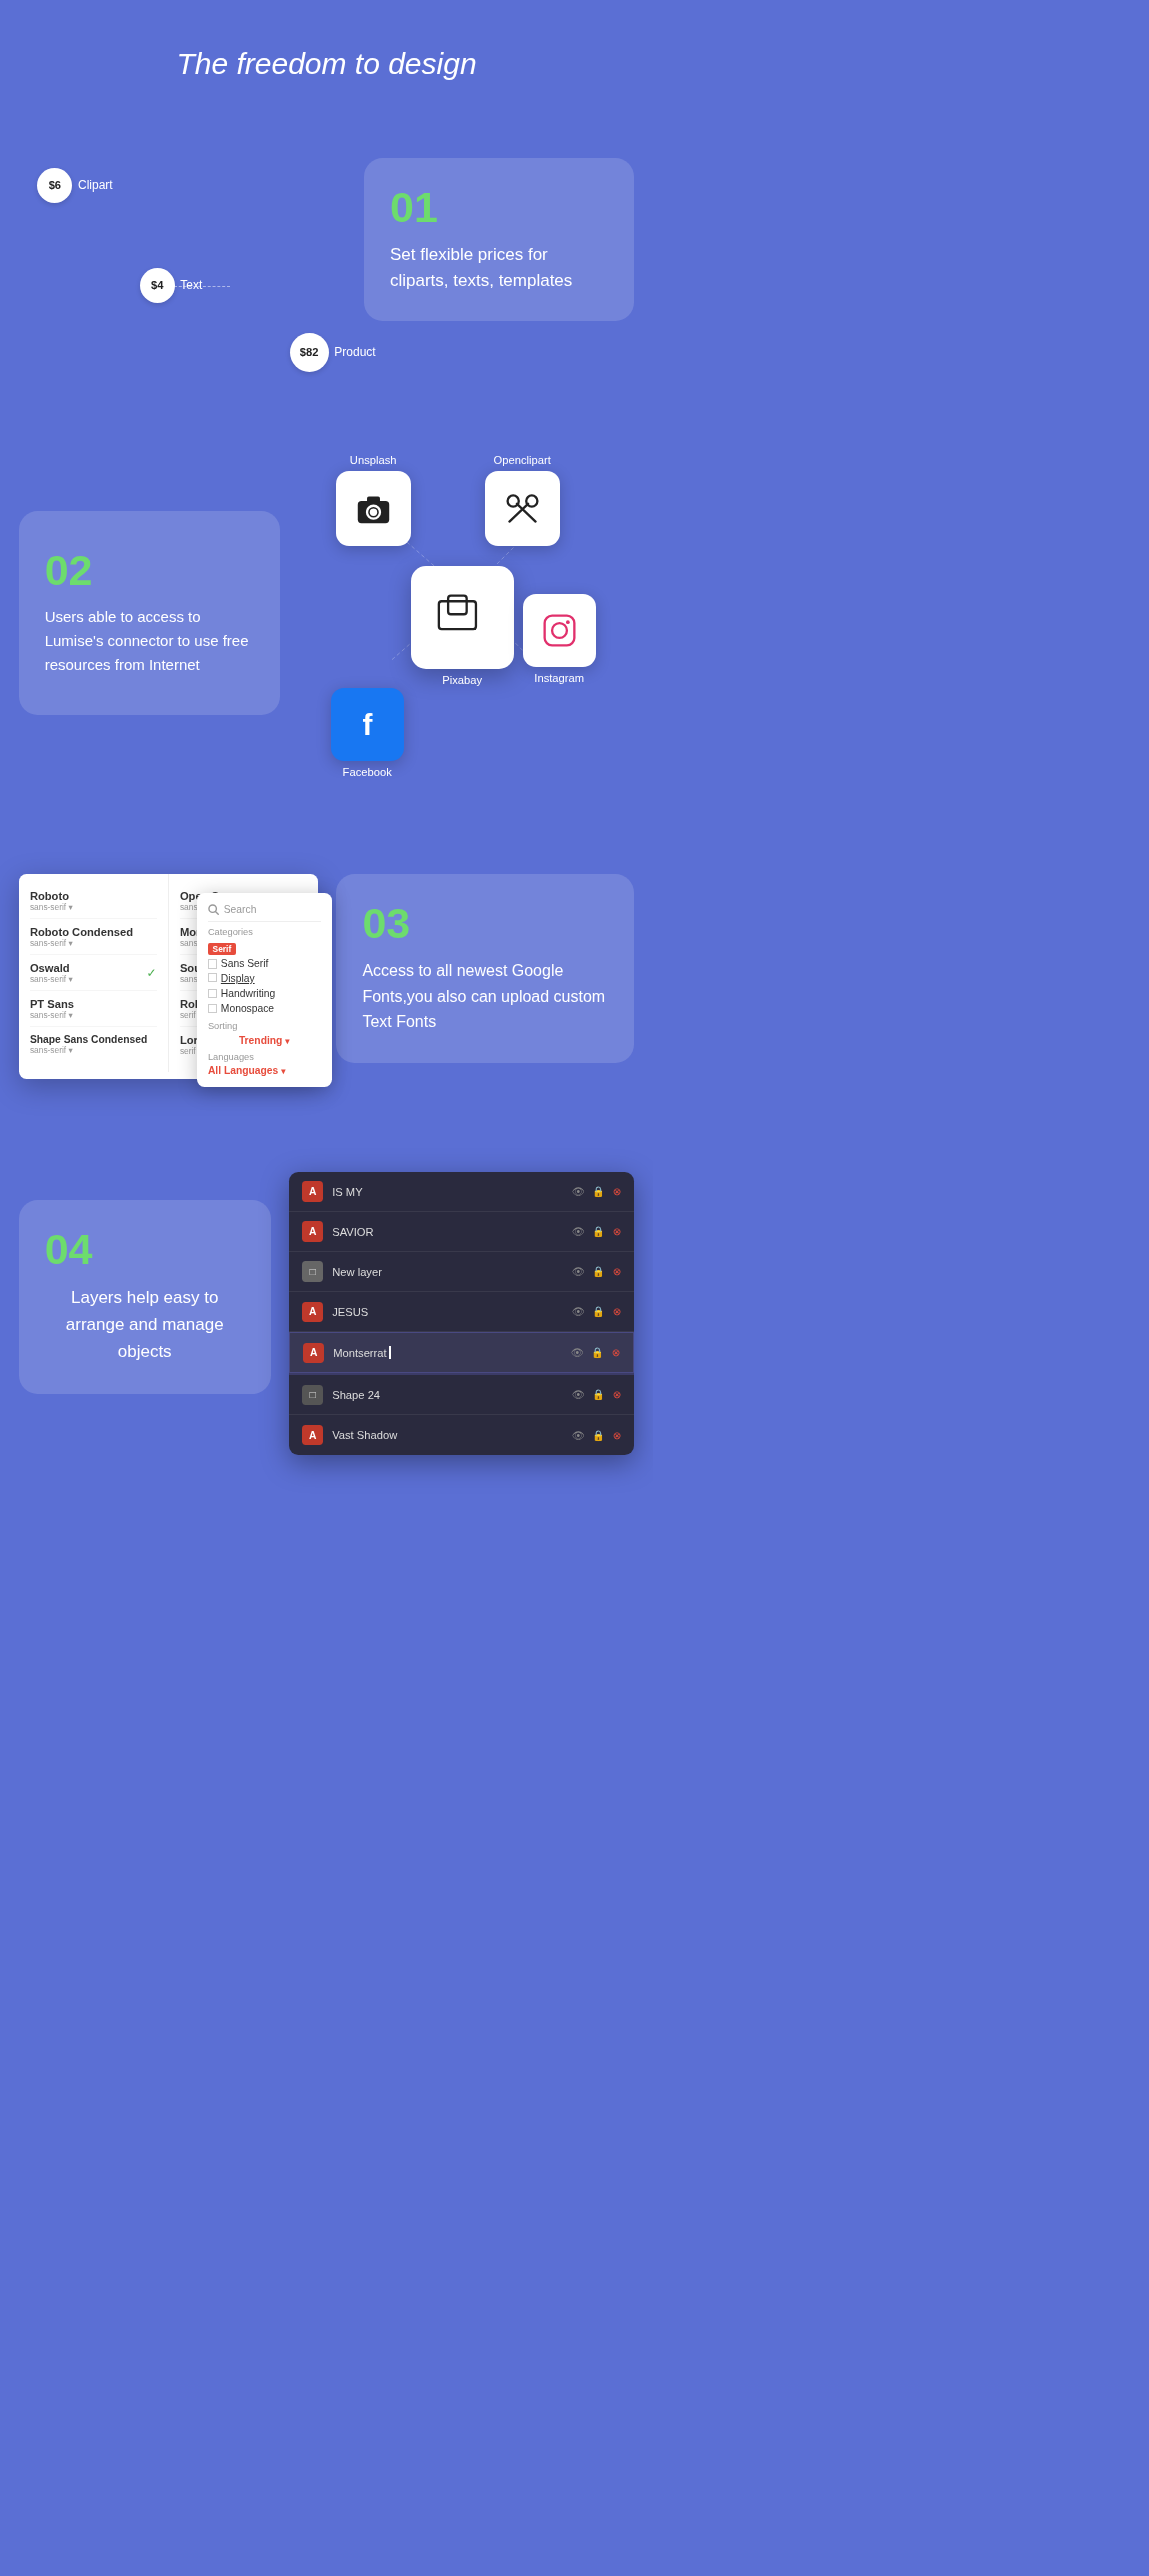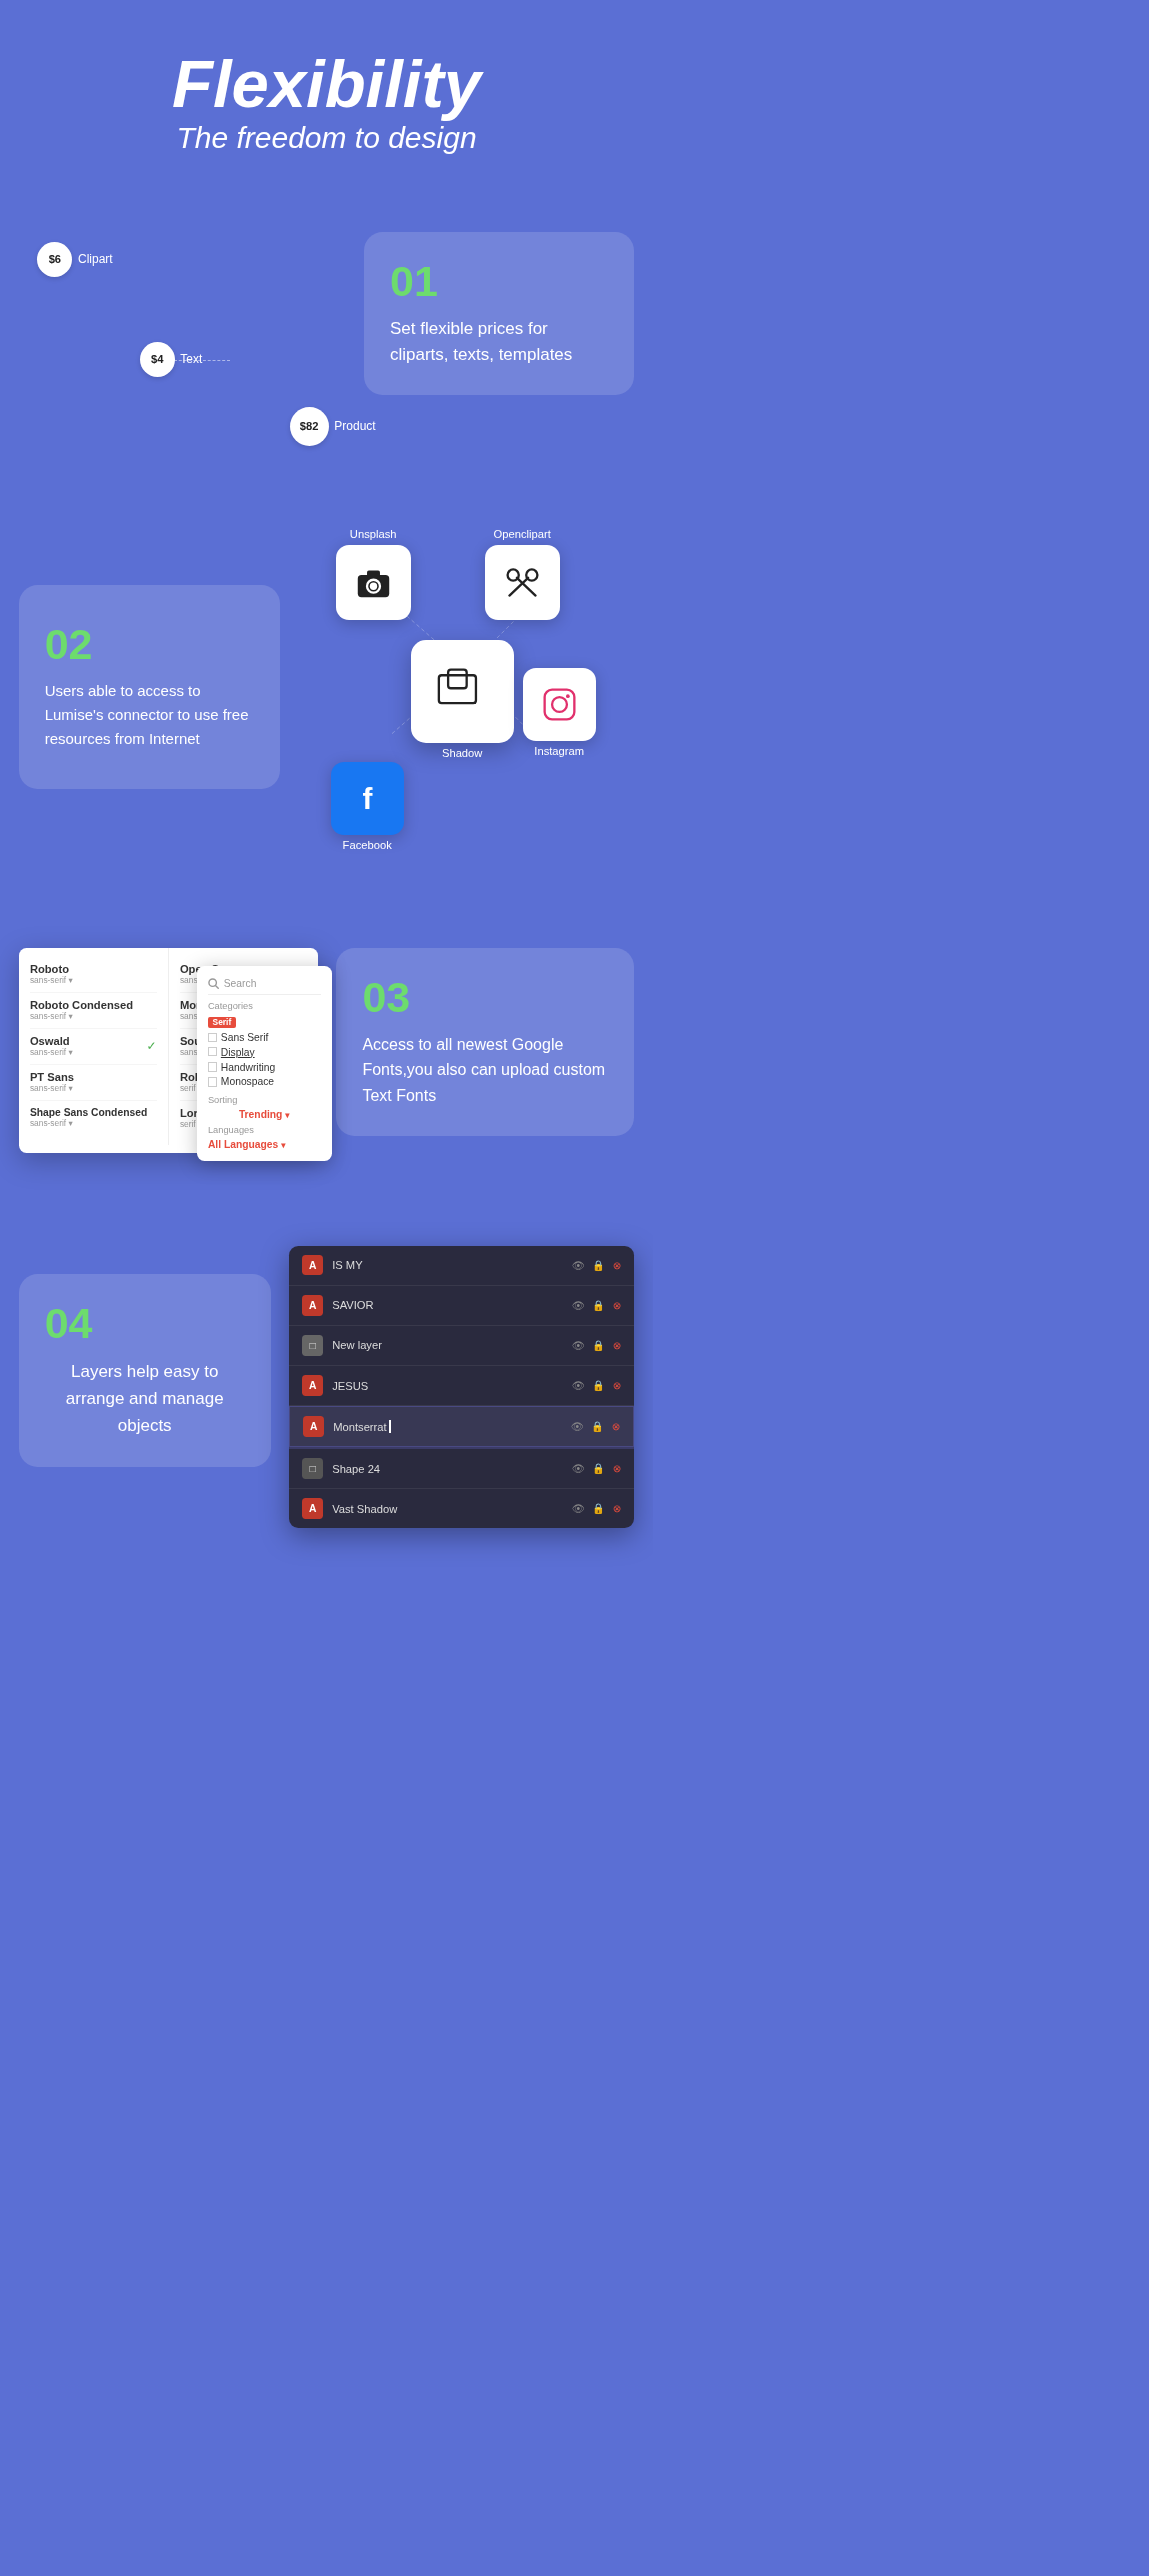--- a/index.html
+++ b/index.html
@@ -25,21 +25,20 @@
     .hero h2 {
       font-size: 30px;
       font-weight: 300;
       font-style: italic;
     }
   </style>
 </head>
 <body>
 
 <div class="hero">
-  <h1>Flexibility</h1>
   <h2>The freedom to design</h2>
 </div>
 
 <div style="position:relative; padding: 18.7px 18.7px 56px; display:flex; align-items:center; min-height:299px;">
 
   <div style="position:relative; width:336px; flex-shrink:0;">
 
     <div style="position:absolute; top:28px; left:121px; display:flex; align-items:center; color:white; font-size:12px;">
       <div style="background:white; color:#222; font-weight:800; font-size:11.2px; border-radius:50%; width:35px; height:35px; display:flex; align-items:center; justify-content:center; margin-right:5.6px; box-shadow:0 1.9px 5.6px rgba(0,0,0,0.15);">
         <span>$4</span>
@@ -113,21 +112,21 @@
     </div>
 
     <div style="position:absolute; top:121px; left:131px;">
       <div style="width:103px; height:103px; background:white; border-radius:15px; display:flex; align-items:center; justify-content:center; box-shadow:0 7.5px 22.4px rgba(0,0,0,0.25);">
         <svg width="51" height="51" viewBox="0 0 55 55">
           <rect x="2" y="10" width="40" height="30" rx="3" fill="none" stroke="#222" stroke-width="2.5"></rect>
           <rect x="12" y="4" width="20" height="20" rx="3" fill="none" stroke="#222" stroke-width="2.5"></rect>
           <line x1="6" y1="40" x2="42" y2="40" stroke="#222" stroke-width="2"></line>
         </svg>
       </div>
-      <div style="color:white; font-size:11.2px; text-align:center; margin-top:4.7px;">Shadow</div>
+      <div style="color:white; font-size:11.2px; text-align:center; margin-top:4.7px;">Pixabay</div>
     </div>
 
     <div style="position:absolute; top:149px; left:243px;">
       <div style="width:73px; height:73px; background:white; border-radius:13px; display:flex; align-items:center; justify-content:center; box-shadow:0 3.7px 15px rgba(0,0,0,0.2);">
         <svg width="39" height="39" viewBox="0 0 42 42">
           <rect x="5" y="5" width="32" height="32" rx="8" fill="none" stroke="#e1306c" stroke-width="2.5"></rect>
           <circle cx="21" cy="21" r="8" fill="none" stroke="#e1306c" stroke-width="2.5"></circle>
           <circle cx="30" cy="12" r="2" fill="#e1306c"></circle>
         </svg>
       </div>

